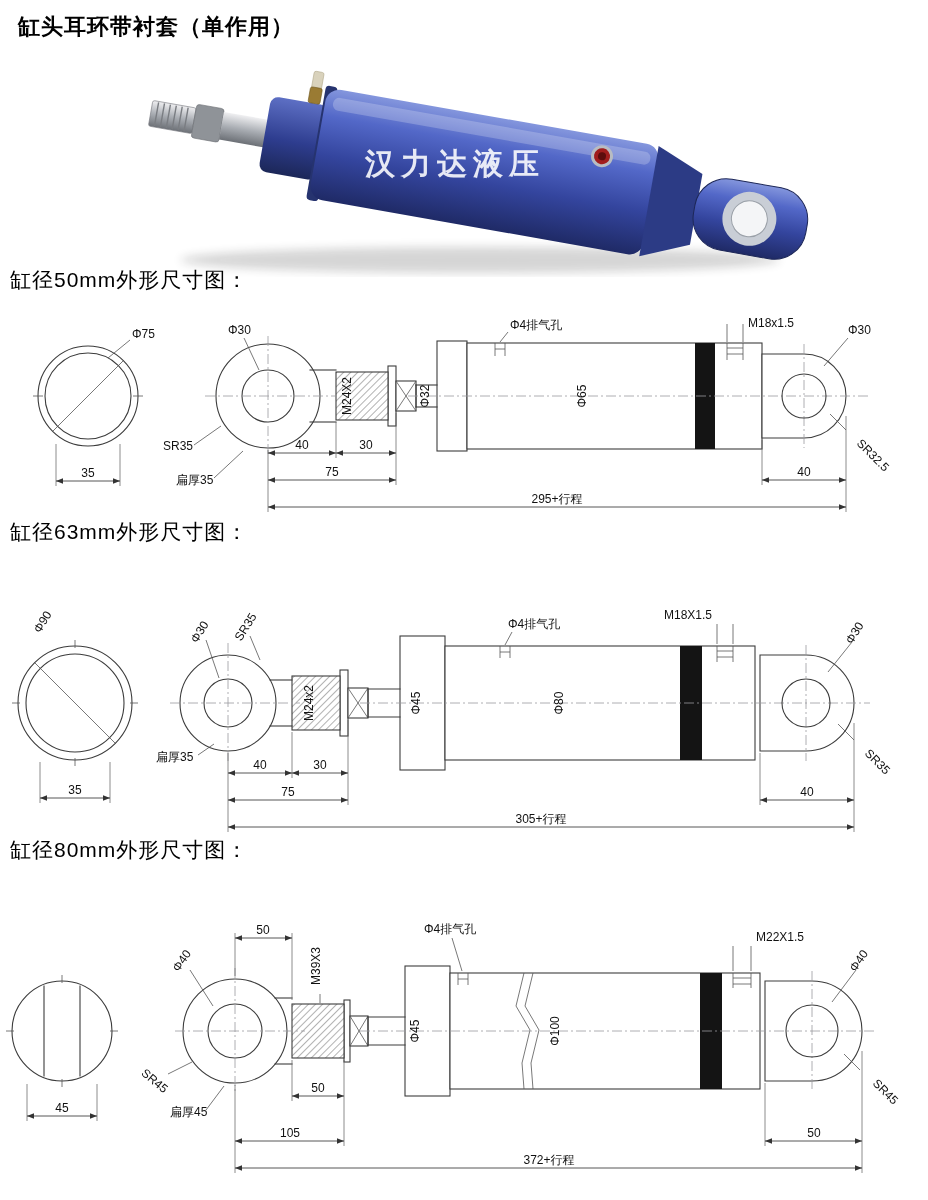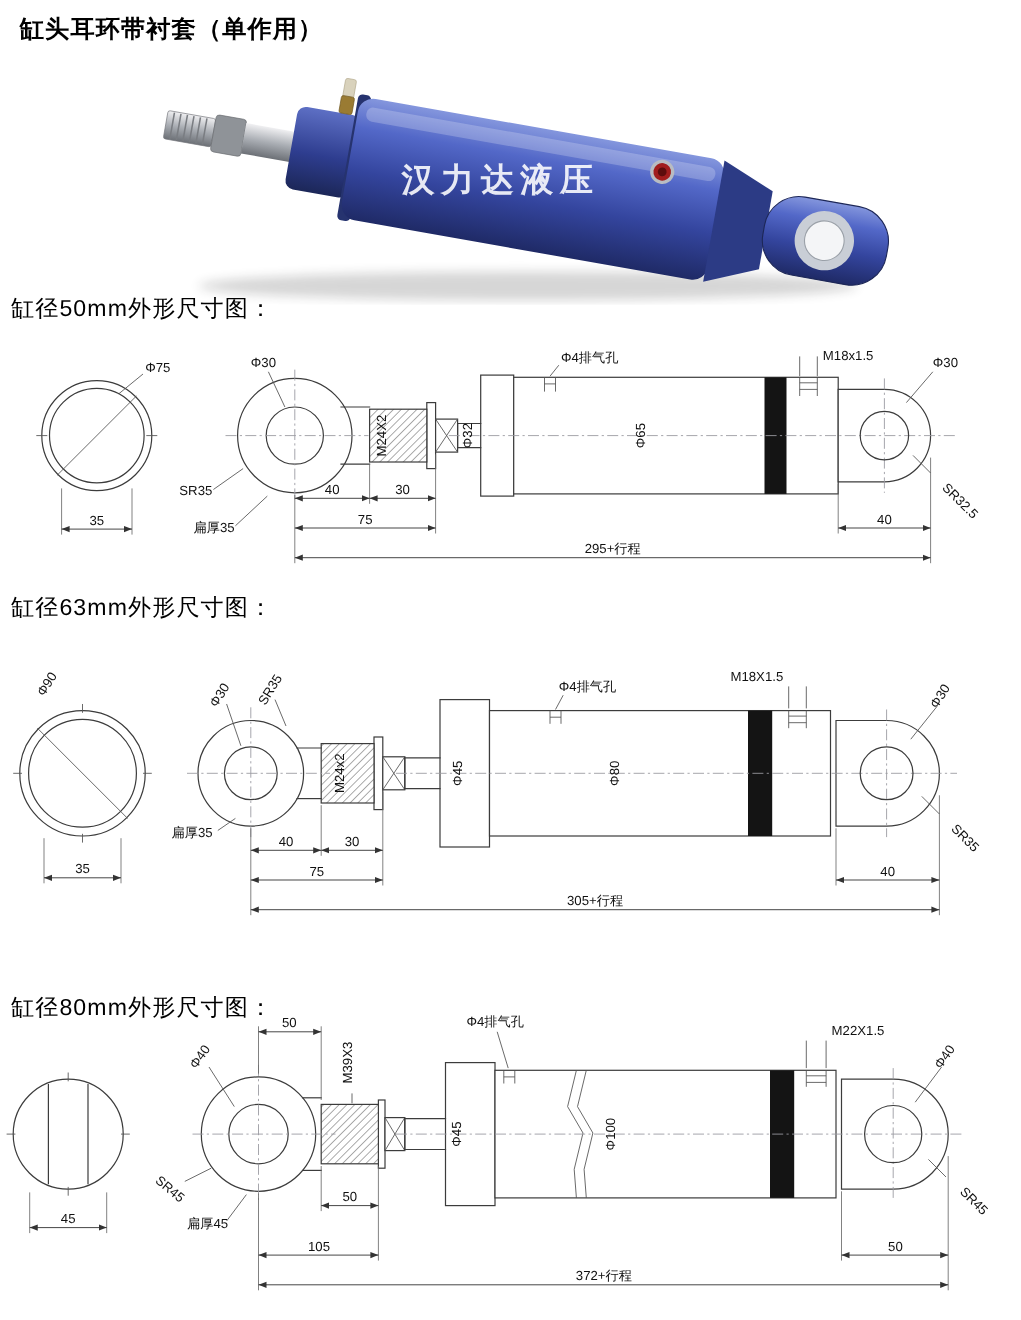--- a/index.html
+++ b/index.html
@@ -81,22 +81,22 @@
     <g>
       <rect x="698" y="88" width="114" height="72" rx="32" fill="url(#gBody)" stroke="#1d2757" stroke-width="1"></rect>
       <circle cx="754" cy="124" r="27" fill="#c9ced6"></circle>
       <circle cx="754" cy="124" r="18" fill="#f4f5f7" stroke="#9aa0a8" stroke-width="1"></circle>
     </g>
   </g>
   <text class="wm" x="455" y="132" text-anchor="middle">汉力达液压</text>
 </svg>
 
 <div class="sec-title" style="top:266px">缸径50mm外形尺寸图：</div>
-<div class="sec-title" style="top:538px">缸径63mm外形尺寸图：</div>
-<div class="sec-title" style="top:902px">缸径80mm外形尺寸图：</div>
+<div class="sec-title" style="top:518px">缸径63mm外形尺寸图：</div>
+<div class="sec-title" style="top:836px">缸径80mm外形尺寸图：</div>
 
 <svg class="drw" style="top:298px" width="928" height="238" viewBox="0 0 928 238">
   <defs>
     <marker id="m1" viewBox="0 0 10 10" refX="9" refY="5" markerWidth="9" markerHeight="9" orient="auto-start-reverse">
       <path d="M0,1.5 L9,5 L0,8.5 z" fill="#333"></path>
     </marker>
     <pattern id="h1" patternUnits="userSpaceOnUse" width="5" height="5" patternTransform="rotate(45)">
       <rect width="5" height="5" fill="#fff"></rect>
         <line x1="0" y1="0" x2="0" y2="5" stroke="#666" stroke-width="1"></line>
     </pattern>

